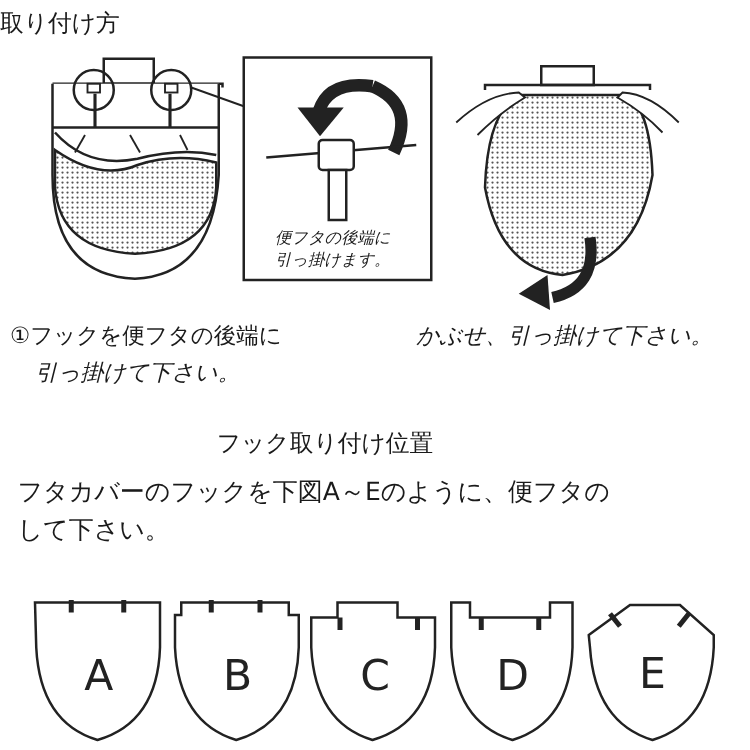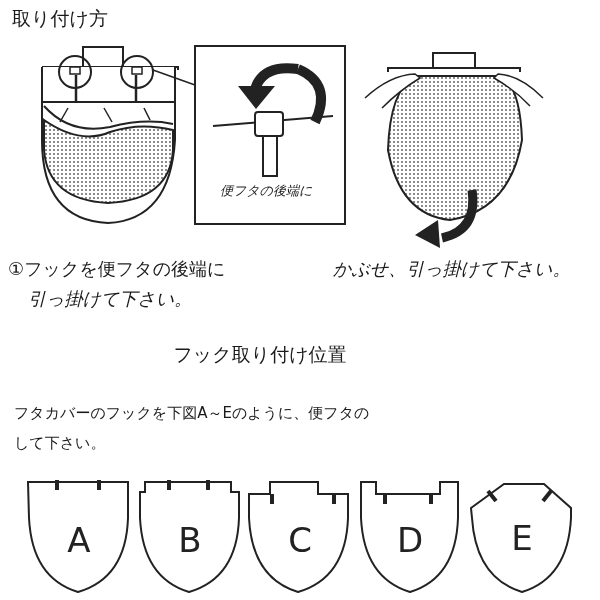--- a/index.html
+++ b/index.html
@@ -1,23 +1,23 @@
 <!DOCTYPE html>
 <html><head>
 <meta charset="utf-8">
 <style>
   html, body { margin:0; padding:0; background:#ffffff; }
   body { width:600px; height:600px; position:relative; overflow:hidden;
          font-family:"DejaVu Sans","Liberation Sans",sans-serif; color:#1a1a1a; }
   .abs { position:absolute; }
-  .title { left:12px; top:6px; font-size:19px; }
+  .title { left:0; top:6px; font-size:19px; }
   .step { font-size:18px; line-height:30px; white-space:nowrap; }
   .step .l2 { padding-left:20px; display:block;font-style:italic; }
   .sect { left:0; width:520px; top:342px; text-align:center; font-size:19px; }
-  .para { left:14px; top:378px; width:580px; font-size:15px; line-height:30px;margin-top:20px; }
+  .para { left:14px; top:378px; width:580px; font-size:20px; line-height:30px; }
   .para span { display:block; white-space:nowrap; }
   svg { position:absolute; }
   .callout-text { font-size:13px; line-height:18px;font-style:italic; }
 </style>
 </head>
 <body>
 
 <div class="abs title">取り付け方</div>
 
 <svg style="left:20px;top:40px" width="180" height="200" viewBox="0 0 180 200">
@@ -58,20 +58,21 @@
   <path d="M105 25 Q70 20 62 45" fill="none" stroke="#222" stroke-width="10"></path>
   <polygon points="45,42 82,42 63,65" fill="#222"></polygon>
 
   <line x1="20" y1="82" x2="140" y2="72" stroke="#222" stroke-width="2"></line>
 
   <rect x="62" y="68" width="28" height="24" rx="3" fill="#fff" stroke="#222" stroke-width="2"></rect>
   <rect x="70" y="92" width="14" height="40" fill="#fff" stroke="#222" stroke-width="2"></rect>
 </svg>
 <div class="abs callout-text" style="left:220px;top:182px">
   <div>便フタの後端に</div>
+  <div>引っ掛けます。</div>
 </div>
 
 <svg style="left:360px;top:40px" width="200" height="210" viewBox="0 0 200 210">
   <defs>
     <pattern id="dots2" width="4" height="4" patternUnits="userSpaceOnUse">
       <circle cx="2" cy="2" r="0.9" fill="#555"></circle>
     </pattern>
   </defs>
   <rect x="73" y="13" width="42" height="15" fill="#fff" stroke="#222" stroke-width="2"></rect>
   <path d="M28 32 L28 28 L160 28 L160 32" fill="none" stroke="#222" stroke-width="2"></path>

